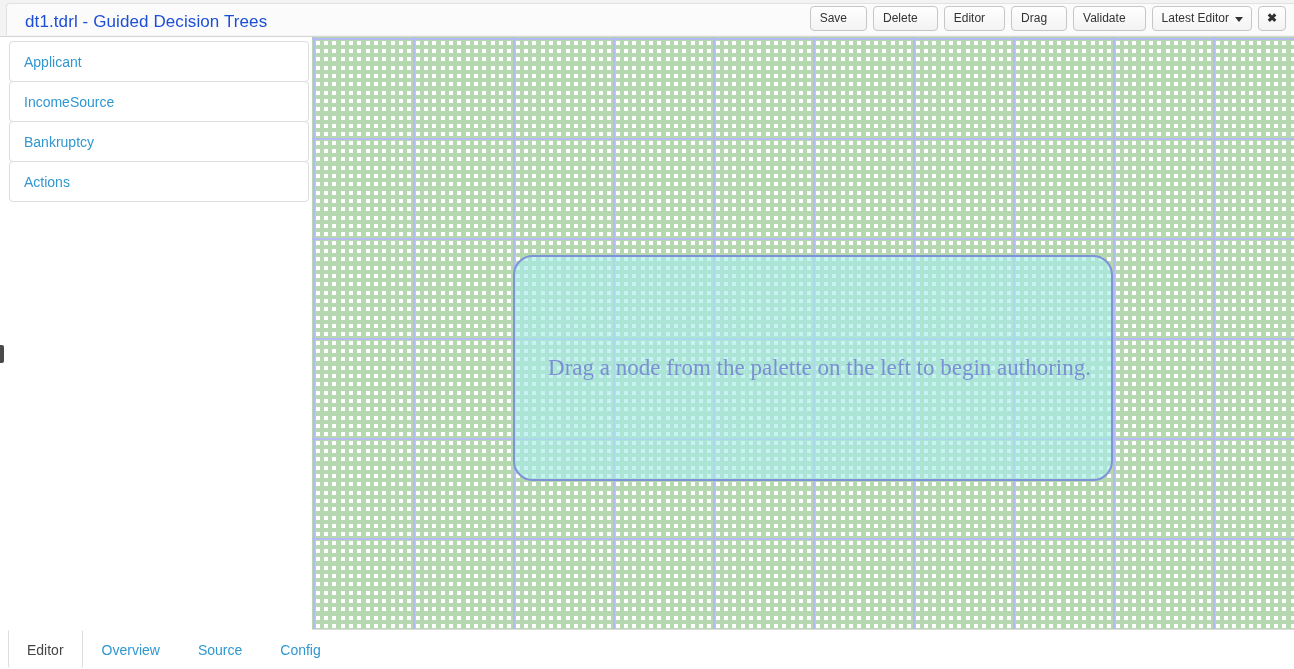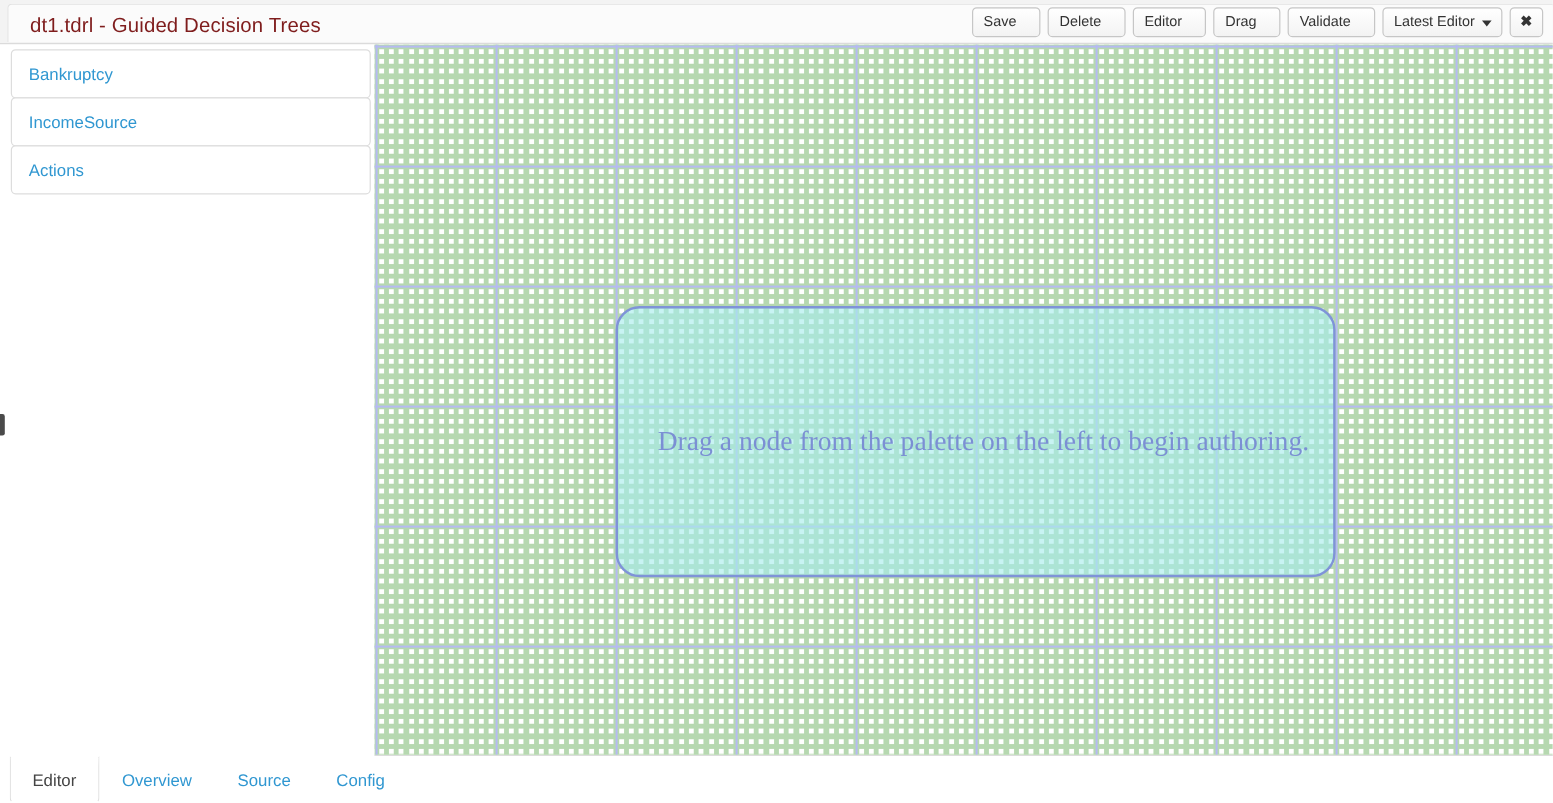--- a/index.html
+++ b/index.html
@@ -43,21 +43,21 @@
     border-top: 1px solid #e2e2e2;
     border-left: 1px solid #e2e2e2;
     border-top-left-radius: 4px;
     box-sizing: border-box;
   }
   .title-text {
     position: absolute;
     left: 18px;
     top: 8px;
     font-size: 17px;
-    color: #7f1d1d;
+    color: #1d4ed8;
     white-space: nowrap;
     letter-spacing: 0.1px;
   }
 
   .toolbar {
     position: absolute;
     right: 8px;
     top: 6px;
     display: flex;
     align-items: center;
@@ -278,27 +278,30 @@
 
       <div class="btn btn-close">
         <span class="close-glyph">✖</span>
       </div>
     </div>
   </div>
 
   <div class="palette">
     <div class="palette-list">
 
+      <div class="palette-item">
+        <span class="palette-item-label">Applicant</span>
+      </div>
+
+      <div class="palette-item">
+        <span class="palette-item-label">IncomeSource</span>
+      </div>
 
       <div class="palette-item">
         <span class="palette-item-label">Bankruptcy</span>
-      </div>
-
-      <div class="palette-item">
-        <span class="palette-item-label">IncomeSource</span>
       </div>
 
 
       <div class="palette-item">
         <span class="palette-item-label">Actions</span>
       </div>
 
     </div>
   </div>
 

